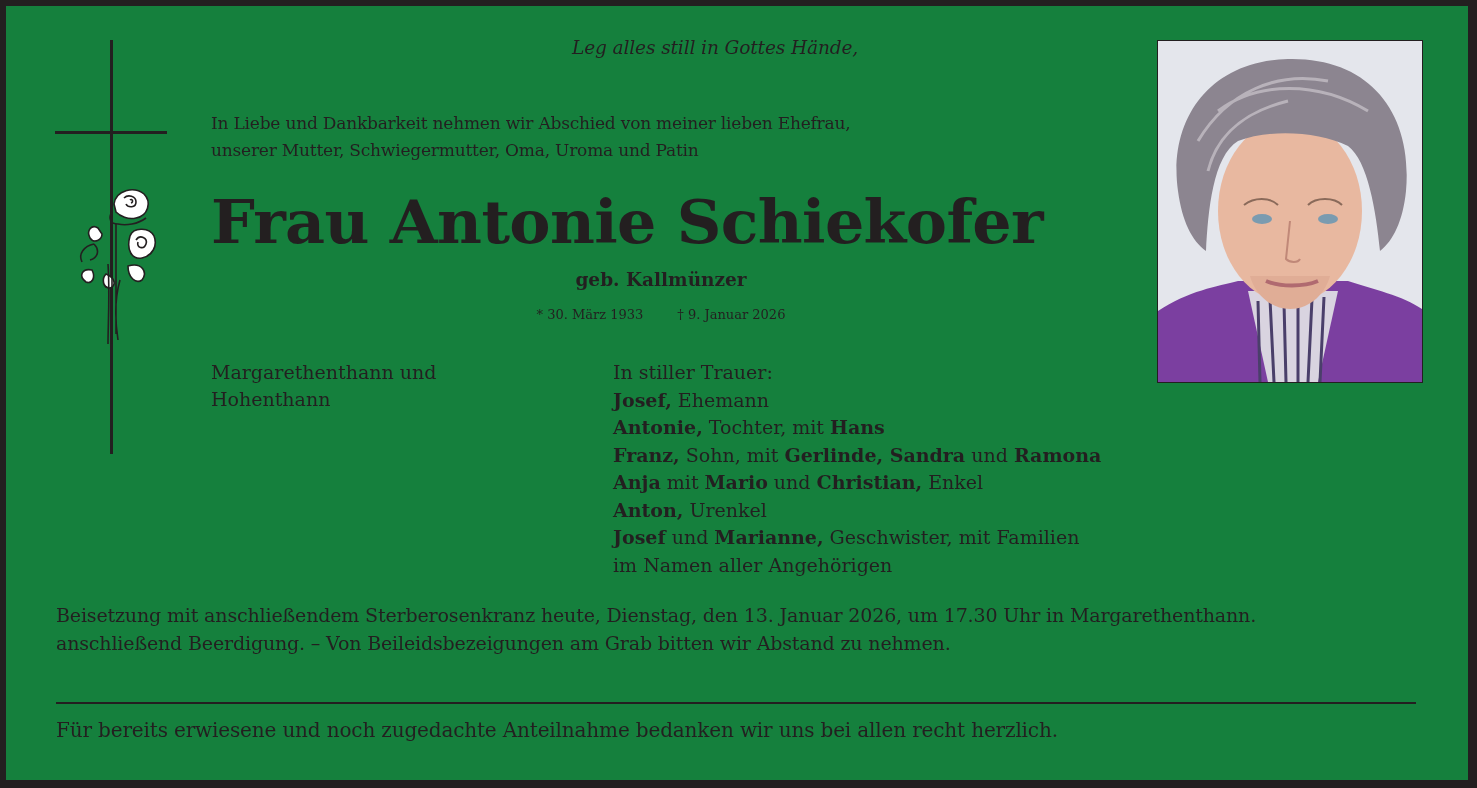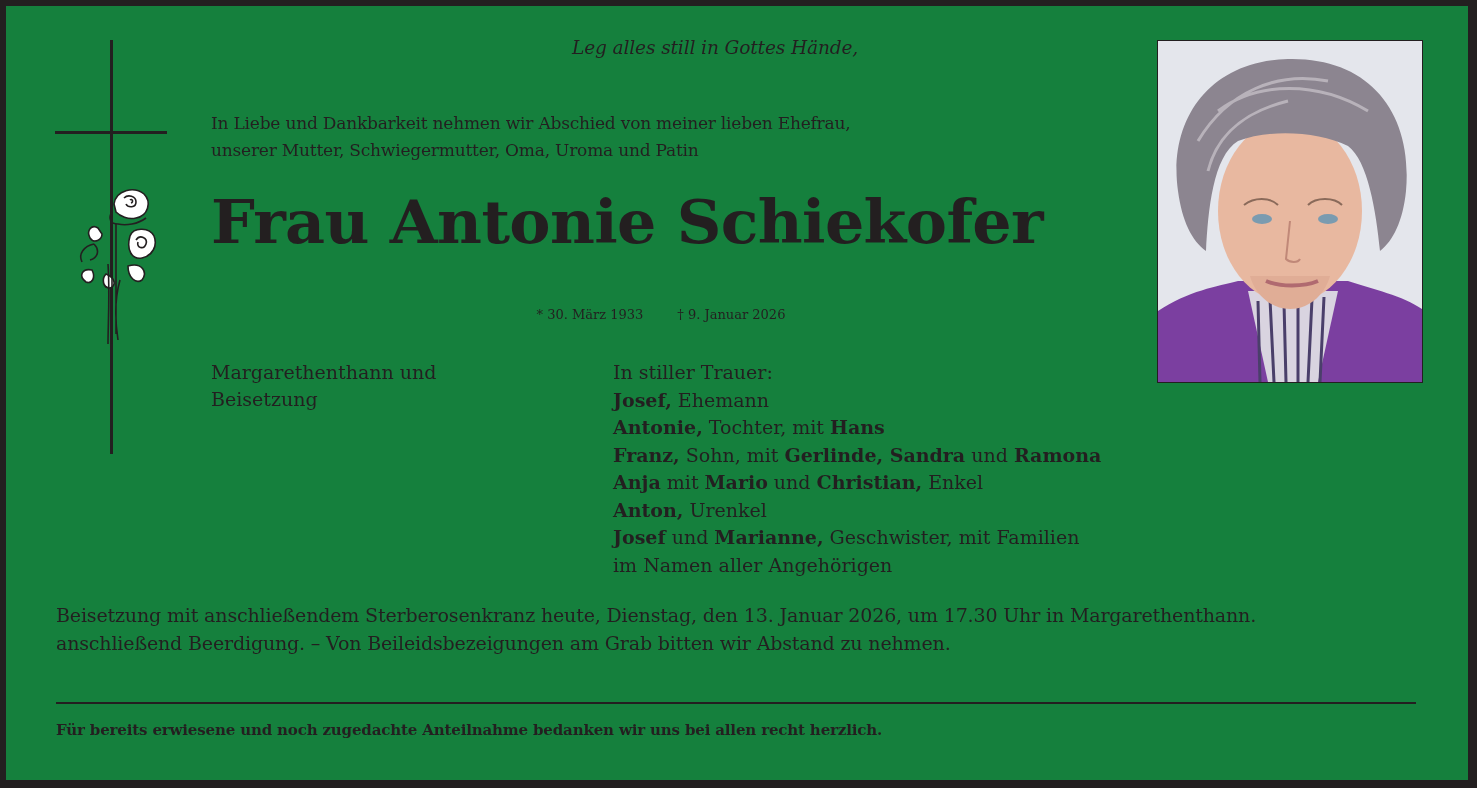--- a/index.html
+++ b/index.html
@@ -50,23 +50,22 @@
     .photo {
       position: absolute; left: 1151px; top: 34px; width: 264px; height: 341px;
       border: 1px solid #231f20; overflow: hidden; background: #e6e7ec;
     }
     .details {
       left: 50px; top: 596px; font-size: 19px; line-height: 27.5px; white-space: nowrap;
       letter-spacing: -0.15px;
     }
     .rule { position: absolute; left: 50px; top: 696px; width: 1360px; height: 1.5px; background: #231f20; }
     .thanks {
-      left: 50px; top: 711px; font-size: 15px; line-height: 27px; white-space: nowrap;
+      left: 50px; top: 711px; font-size: 20px; line-height: 27px; white-space: nowrap;
       letter-spacing: -0.15px;
-      font-weight: bold;
     }
   </style>
 </head>
 <body>
 
 <div class="card">
 
   <div class="cross-v"></div>
   <div class="cross-h"></div>
   <svg class="roses" viewBox="0 0 86 180" fill="none" stroke="#231f20" stroke-width="1.6">
@@ -86,27 +85,28 @@
   <div class="abs verse">
     <div>Leg alles still in Gottes Hände,</div>
   </div>
 
   <div class="abs intro">
     <div>In Liebe und Dankbarkeit nehmen wir Abschied von meiner lieben Ehefrau,</div>
     <div>unserer Mutter, Schwiegermutter, Oma, Uroma und Patin</div>
   </div>
 
   <div class="abs name">Frau Antonie Schiekofer</div>
+  <div class="abs birthname">geb. Kallmünzer</div>
   <div class="abs dates">
     <span>* 30. März 1933</span><span class="gap"></span><span>† 9. Januar 2026</span>
   </div>
 
   <div class="abs place">
     <div>Margarethenthann und</div>
-    <div>Beisetzung</div>
+    <div>Hohenthann</div>
   </div>
 
   <div class="abs mourners">
     <div>In stiller Trauer:</div>
     <div id="mourner-lines">
         <div><b>Josef,</b><span> Ehemann</span></div>
         <div><b>Antonie,</b><span> Tochter, mit </span><b>Hans</b></div>
         <div><b>Franz,</b><span> Sohn, mit </span><b>Gerlinde, Sandra</b><span> und </span><b>Ramona</b></div>
         <div><b>Anja</b><span> mit </span><b>Mario</b><span> und </span><b>Christian,</b><span> Enkel</span></div>
         <div><b>Anton,</b><span> Urenkel</span></div>

